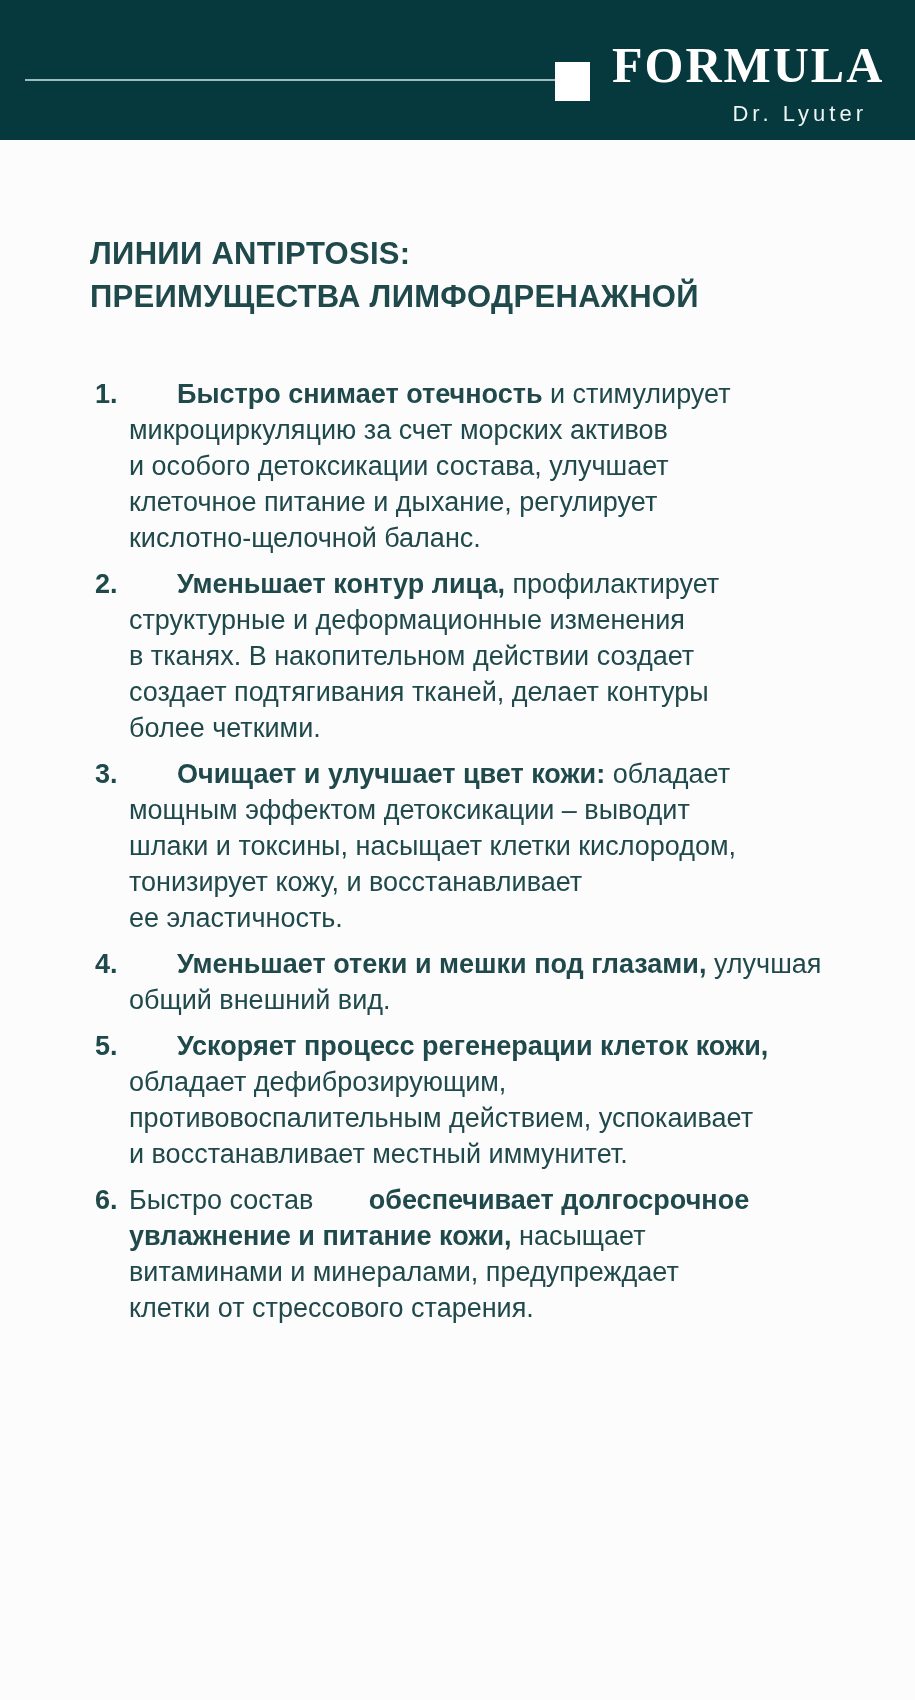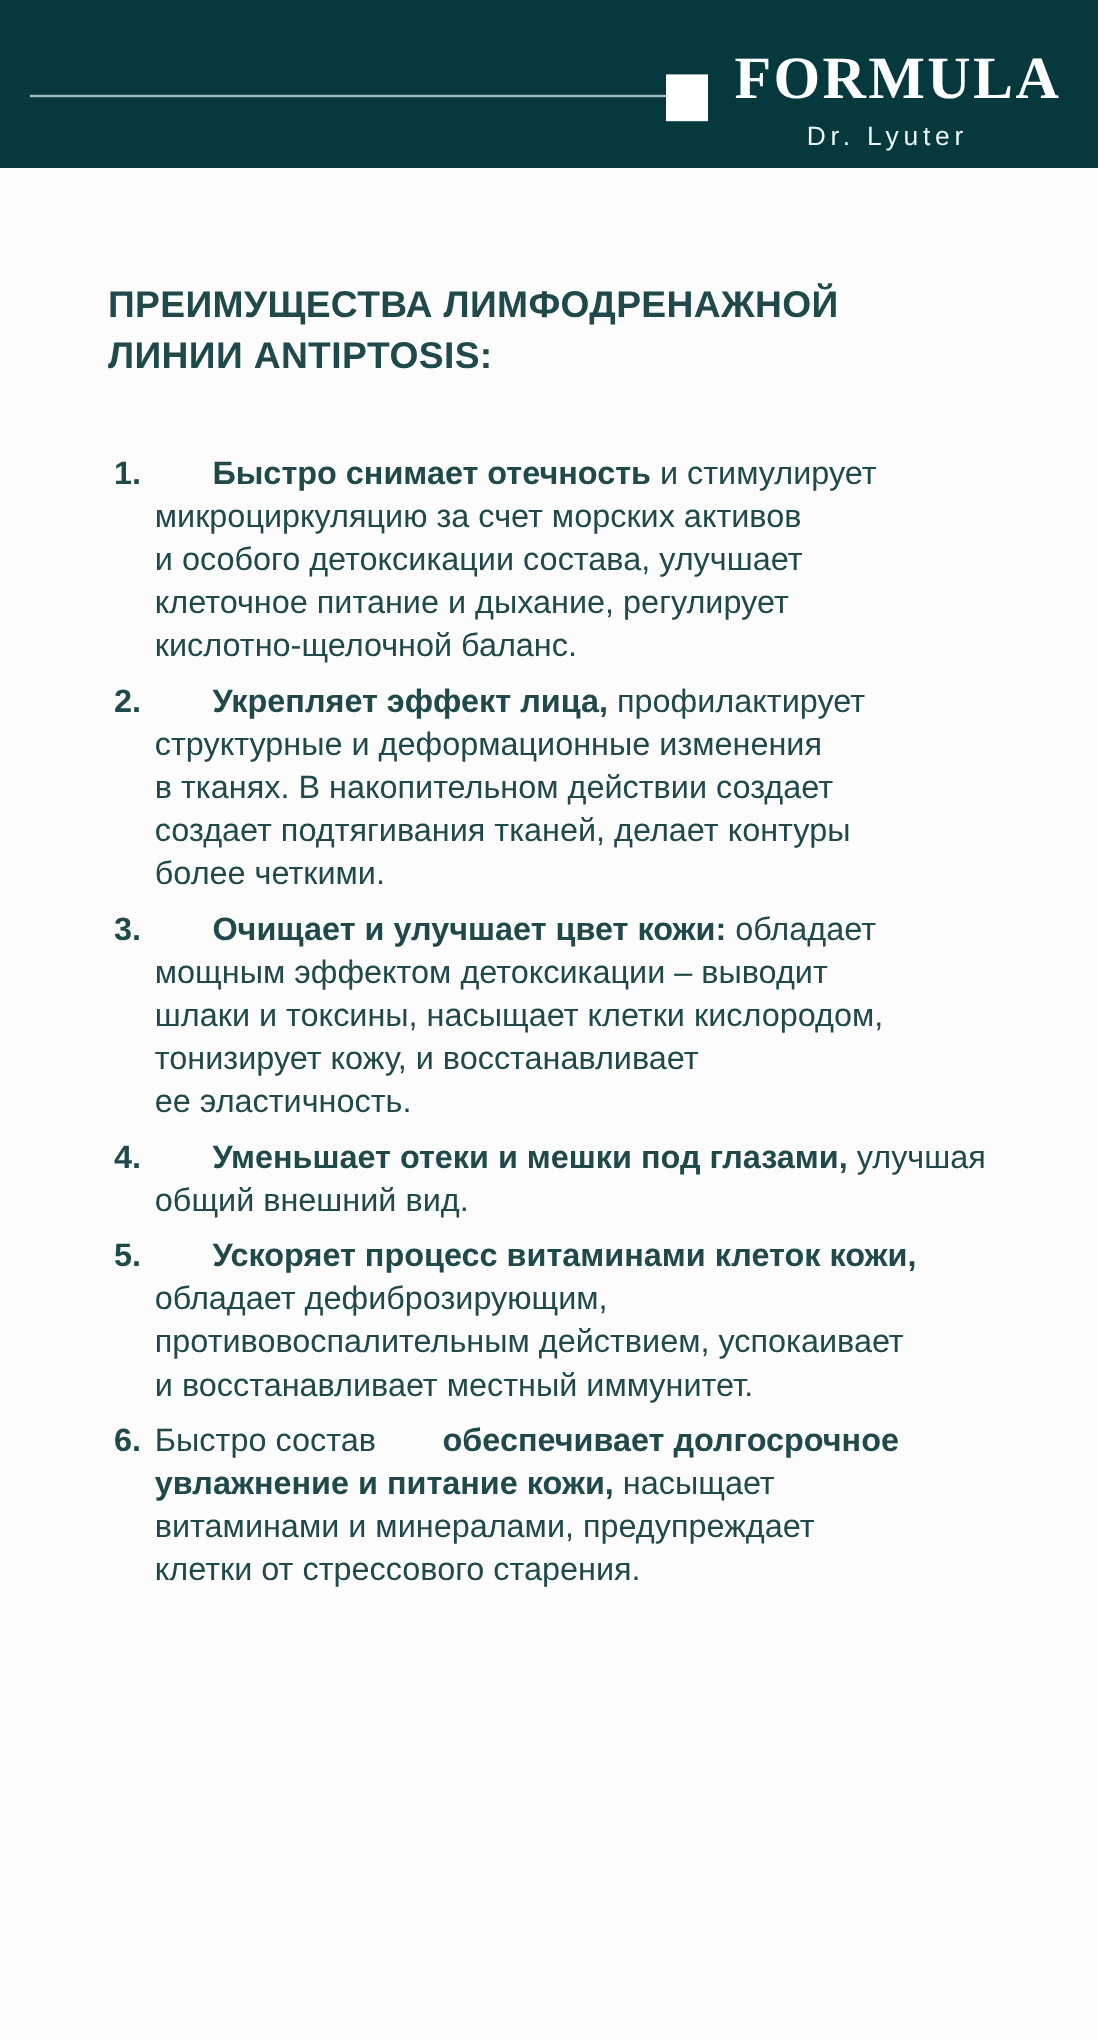--- a/index.html
+++ b/index.html
@@ -55,20 +55,21 @@
     white-space:nowrap;
   }
   .brand-sub{
     position:absolute;
     top:101px;left:0;right:0;
     font-family:"Liberation Sans", sans-serif;
     font-size:22px;
     letter-spacing:4px;
     color:#eef5f5;
     white-space:nowrap;
+    text-align:right;
   }
   
   .content{
     padding:92px 60px 0 90px;
   }
   .page-title{
     font-size:31px;
     font-weight:700;
     line-height:43px;
     letter-spacing:0.3px;
@@ -108,57 +109,57 @@
     <div class="logo-line"></div>
     <div class="logo-square"></div>
     <div class="brand">
       <div class="brand-name">FORMULA</div>
       <div class="brand-sub">Dr. Lyuter</div>
     </div>
   </div>
 
   <div class="content">
     <h1 class="page-title">
+      <span style="display:block;">ЛИНИИ ANTIPTOSIS:</span>
       <span style="display:block;">ПРЕИМУЩЕСТВА ЛИМФОДРЕНАЖНОЙ</span>
-      <span style="display:block;">ЛИНИИ ANTIPTOSIS:</span>
     </h1>
 
     <ol class="benefits">
         <li>
           <span class="num">1.</span>
           <span class="item-text"><span class="seg bold">Быстро снимает отечность</span><span class="seg"> и стимулирует
 микроциркуляцию за счет морских активов
 и особого детоксикации состава, улучшает
 клеточное питание и дыхание, регулирует
 кислотно-щелочной баланс.</span></span>
         </li>
         <li>
           <span class="num">2.</span>
-          <span class="item-text"><span class="seg bold">Укрепляет эффект лица,</span><span class="seg"> профилактирует
+          <span class="item-text"><span class="seg bold">Уменьшает контур лица,</span><span class="seg"> профилактирует
 структурные и деформационные изменения
 в тканях. В накопительном действии создает
 создает подтягивания тканей, делает контуры
 более четкими.</span></span>
         </li>
         <li>
           <span class="num">3.</span>
           <span class="item-text"><span class="seg bold">Очищает и улучшает цвет кожи:</span><span class="seg"> обладает
 мощным эффектом детоксикации – выводит
 шлаки и токсины, насыщает клетки кислородом,
 тонизирует кожу, и восстанавливает
 ее эластичность.</span></span>
         </li>
         <li>
           <span class="num">4.</span>
           <span class="item-text"><span class="seg bold">Уменьшает отеки и мешки под глазами,</span><span class="seg"> улучшая
 общий внешний вид.</span></span>
         </li>
         <li>
           <span class="num">5.</span>
-          <span class="item-text"><span class="seg bold">Ускоряет процесс витаминами клеток кожи,</span><span class="seg">
+          <span class="item-text"><span class="seg bold">Ускоряет процесс регенерации клеток кожи,</span><span class="seg">
 обладает дефиброзирующим,
 противовоспалительным действием, успокаивает
 и восстанавливает местный иммунитет.</span></span>
         </li>
         <li>
           <span class="num">6.</span>
           <span class="item-text"><span class="seg">Быстро состав </span><span class="seg bold">обеспечивает долгосрочное
 увлажнение и питание кожи,</span><span class="seg"> насыщает
 витаминами и минералами, предупреждает
 клетки от стрессового старения.</span></span>

